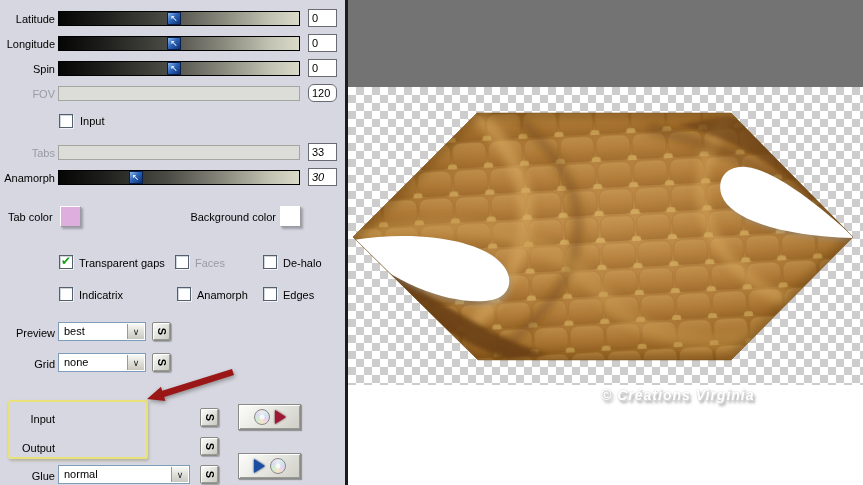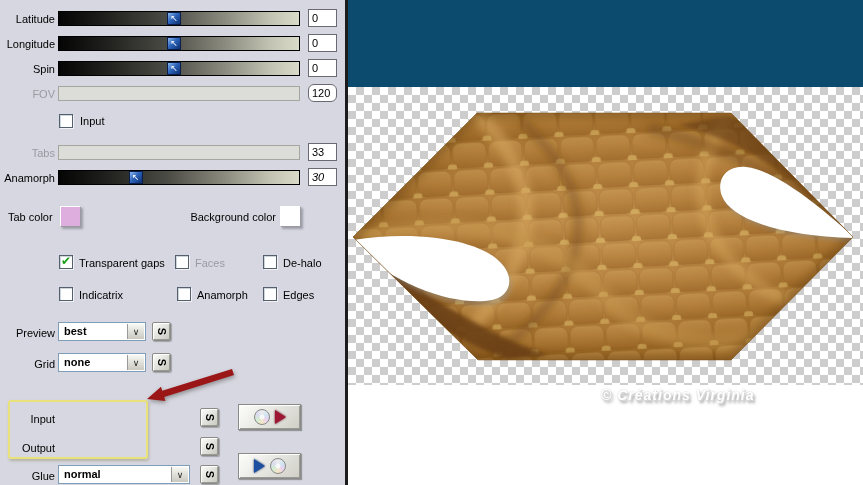--- a/index.html
+++ b/index.html
@@ -26,21 +26,21 @@
   
   .cb{position:absolute;width:14px;height:14px;box-sizing:border-box;background:#fff;
       border:1px solid #55606e;box-shadow:inset 1px 1px 0 #ccd4dc,1px 1px 0 #f2f2f6;cursor:pointer;}
   .cb .check-icon{position:absolute;left:1px;top:-2px;color:#18a018;font-family:"DejaVu Sans",sans-serif;font-size:12px;font-weight:bold;}
   .cb.checked .check-icon::after{content:"\2714";}
   
   .swatch{position:absolute;width:21px;height:21px;box-sizing:border-box;border:1px solid #9a9aa0;
           border-top-color:#fff;border-left-color:#fff;box-shadow:2px 2px 2px rgba(120,120,130,.6);cursor:pointer;}
   
   .dd{position:absolute;height:19px;box-sizing:border-box;background:#fff;border:1px solid #7f9db9;cursor:pointer;}
-  .dd .dd-text{position:absolute;left:5px;top:2px;font-weight:bold;}
+  .dd .dd-text{position:absolute;left:5px;top:2px;}
   .dd .chev{position:absolute;right:1px;top:1px;bottom:1px;width:16px;
             background:linear-gradient(#f8f8f4,#c9c9c1);border-left:1px solid #9a9a9a;
             text-align:center;color:#222;font-family:"DejaVu Sans",sans-serif;font-size:9px;line-height:16px;cursor:pointer;}
   .dd .chev::after{content:"\2228";}
   
   .sbtn{position:absolute;width:19px;height:19px;box-sizing:border-box;border:1px solid #8a8a86;border-radius:2px;
         background:linear-gradient(135deg,#fdfdfb,#c7c7bf);
         box-shadow:inset 1px 1px 0 #fff,inset -1px -1px 0 #9a9a94,1px 1px 1px rgba(0,0,0,.25);
         text-align:center;cursor:pointer;}
   .sbtn span{display:inline-block;transform:rotate(90deg);font-weight:bold;font-size:11px;line-height:17px;}
@@ -52,21 +52,21 @@
            background:radial-gradient(circle,#f8f8f8 0 2px,rgba(255,255,255,0) 3px),
            conic-gradient(#ececec,#cfe6f2,#e9d2ef,#f4e6c6,#d2ecd2,#dcdcf2,#ececec);}
   .tri{width:0;height:0;border-top:7px solid transparent;border-bottom:7px solid transparent;}
   .tri.red{border-left:11px solid #9e1733;filter:drop-shadow(0 0 1px #5c0d1e);}
   .tri.blue{border-left:11px solid #1d4fa0;filter:drop-shadow(0 0 1px #0d2a5c);}
   
   #highlight-box{position:absolute;left:8px;top:400px;width:140px;height:59px;box-sizing:border-box;
                  border:2px solid #e9e27a;border-radius:3px;box-shadow:1px 2px 3px rgba(150,150,120,.55);}
   #annot-arrow{position:absolute;left:140px;top:366px;filter:drop-shadow(1px 2px 2px rgba(110,110,110,.7));}
   
-  #preview{position:absolute;left:348px;top:0;width:515px;height:378px;background:#0c4a6e;}
+  #preview{position:absolute;left:348px;top:0;width:515px;height:378px;background:#737373;}
   #checker{position:absolute;left:0;top:87px;width:515px;height:298px;background-color:#fff;
     background-image:linear-gradient(45deg,#cdcdcd 25%,transparent 25%,transparent 75%,#cdcdcd 75%),
                      linear-gradient(45deg,#cdcdcd 25%,transparent 25%,transparent 75%,#cdcdcd 75%);
     background-size:16px 16px;background-position:0 0,8px 8px;}
   #artwork{position:absolute;left:0;top:0;}
   #copyright{position:absolute;left:253px;top:387px;width:220px;font-size:14px;font-weight:bold;font-style:italic;
              color:#fff;letter-spacing:1px;
              text-shadow:1px 1px 0 #d8d8d8,2px 3px 3px #9a9a9a,0 0 2px #c4c4c4;}
 </style>
 </head>

